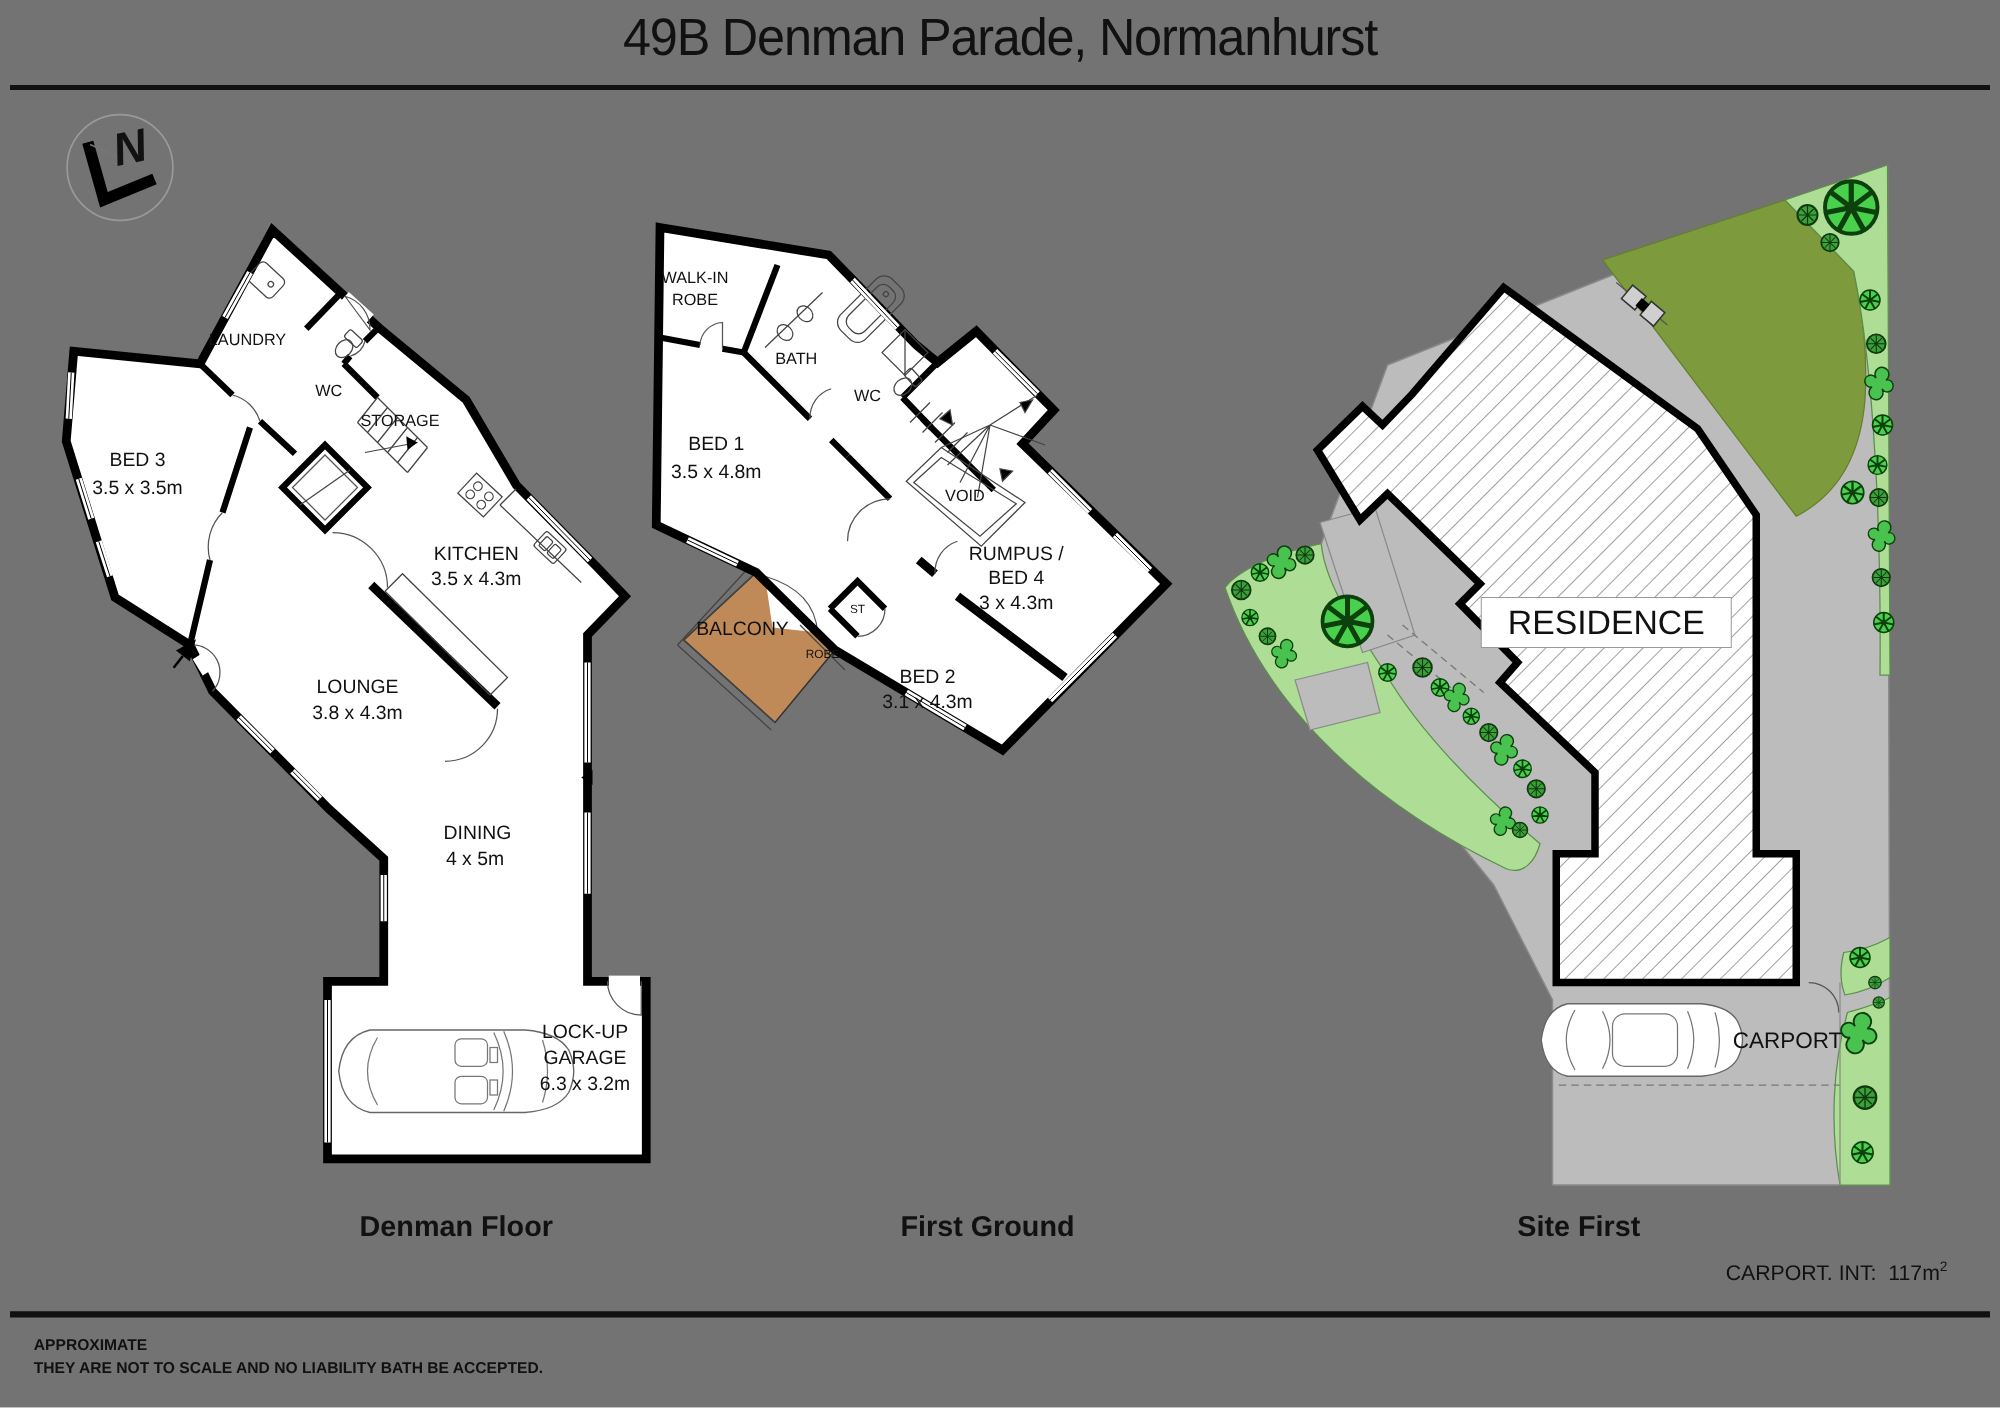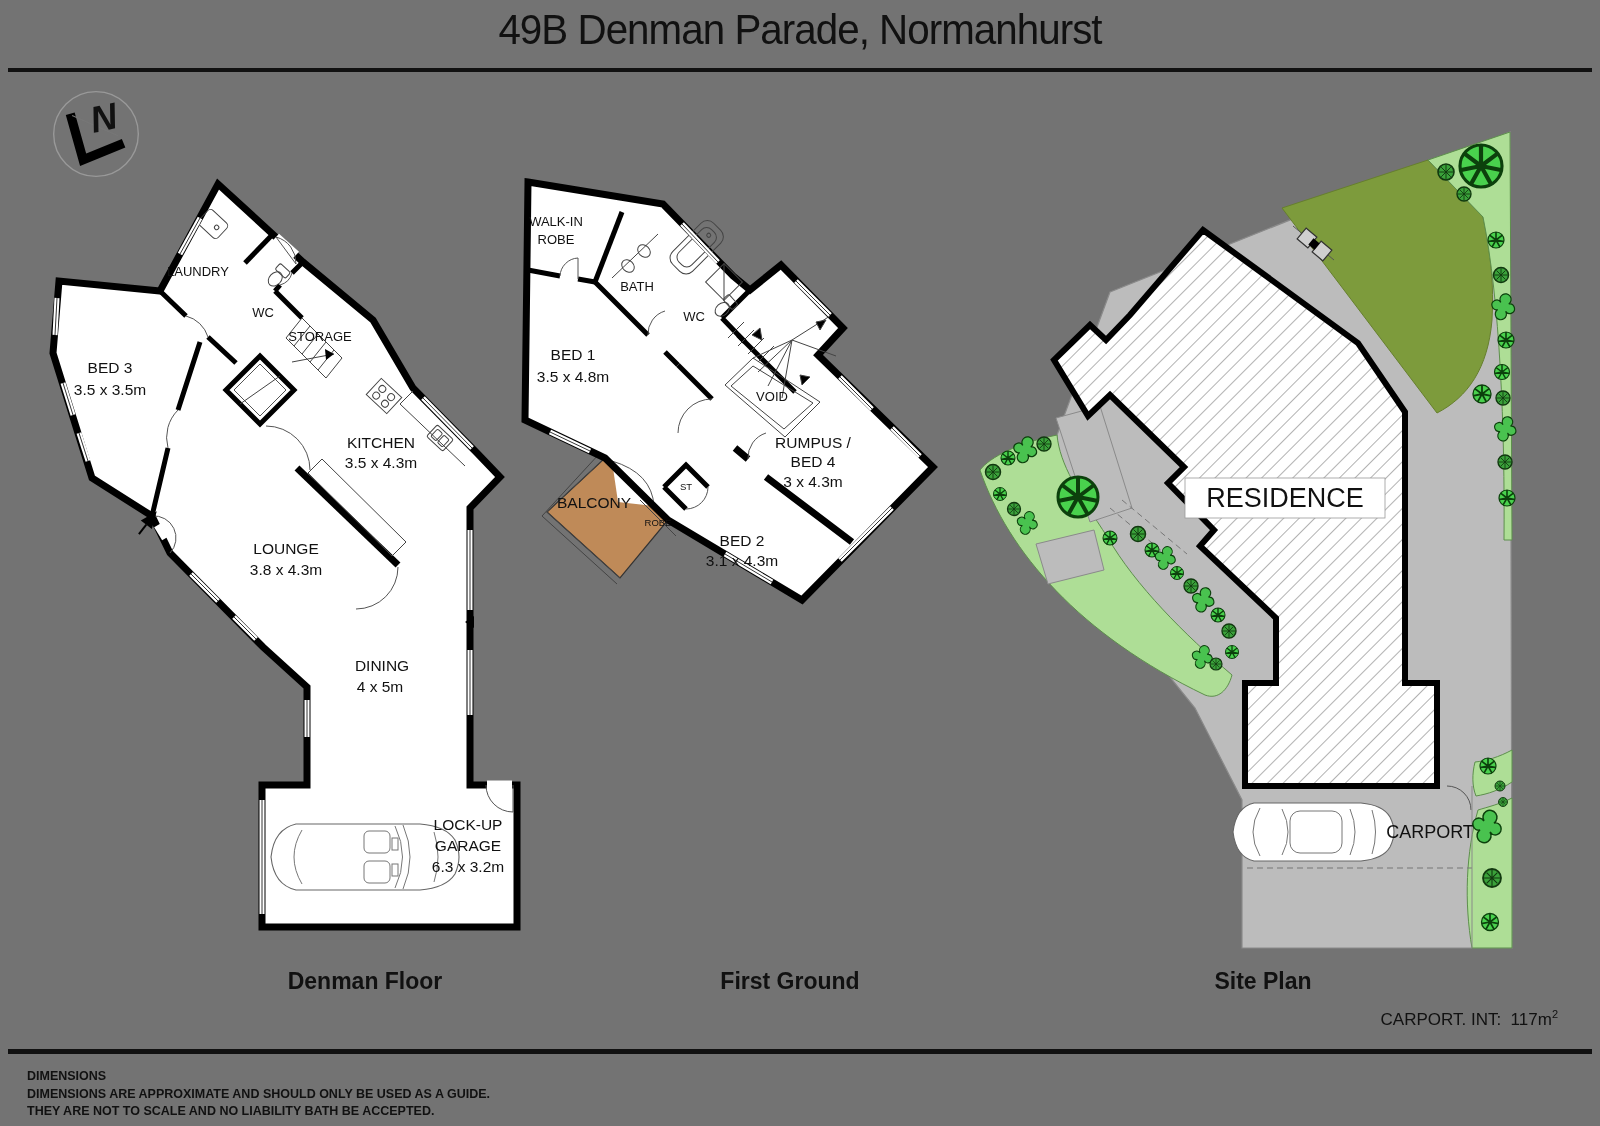--- a/index.html
+++ b/index.html
@@ -392,28 +392,27 @@
       <use href="#t2" transform="translate(258,505) scale(0.7)"></use>
       <use href="#t1" transform="translate(269,521) scale(0.7)"></use>
       <use href="#t2" transform="translate(272,542) scale(0.65)"></use>
       <use href="#t3" transform="translate(243,548) scale(0.7)"></use>
       <use href="#t1" transform="translate(256,554) scale(0.6)"></use>
     </g>
   </svg>
 
   <div class="abs floor-label" style="left:365px;top:968px">Denman Floor</div>
   <div class="abs floor-label" style="left:790px;top:968px">First Ground</div>
-  <div class="abs floor-label" style="left:1263px;top:968px">Site Plan</div>
+  <div class="abs floor-label" style="left:1263px;top:968px">Site First</div>
 
   <div id="approx" class="abs">
     <span>CARPORT. INT:</span>&nbsp;
     <span>117m</span><sup>2</sup>
   </div>
 
   <div id="rule-bottom" class="abs rule"></div>
 
   <div id="disclaimer" class="abs">
-    <div>DIMENSIONS</div>
-    <div>DIMENSIONS ARE APPROXIMATE AND SHOULD ONLY BE USED AS A  GUIDE.</div>
+    <div>APPROXIMATE</div>
     <div>THEY ARE NOT TO SCALE AND NO LIABILITY BATH BE ACCEPTED.</div>
   </div>
 
 </div>
 
 </body></html>

